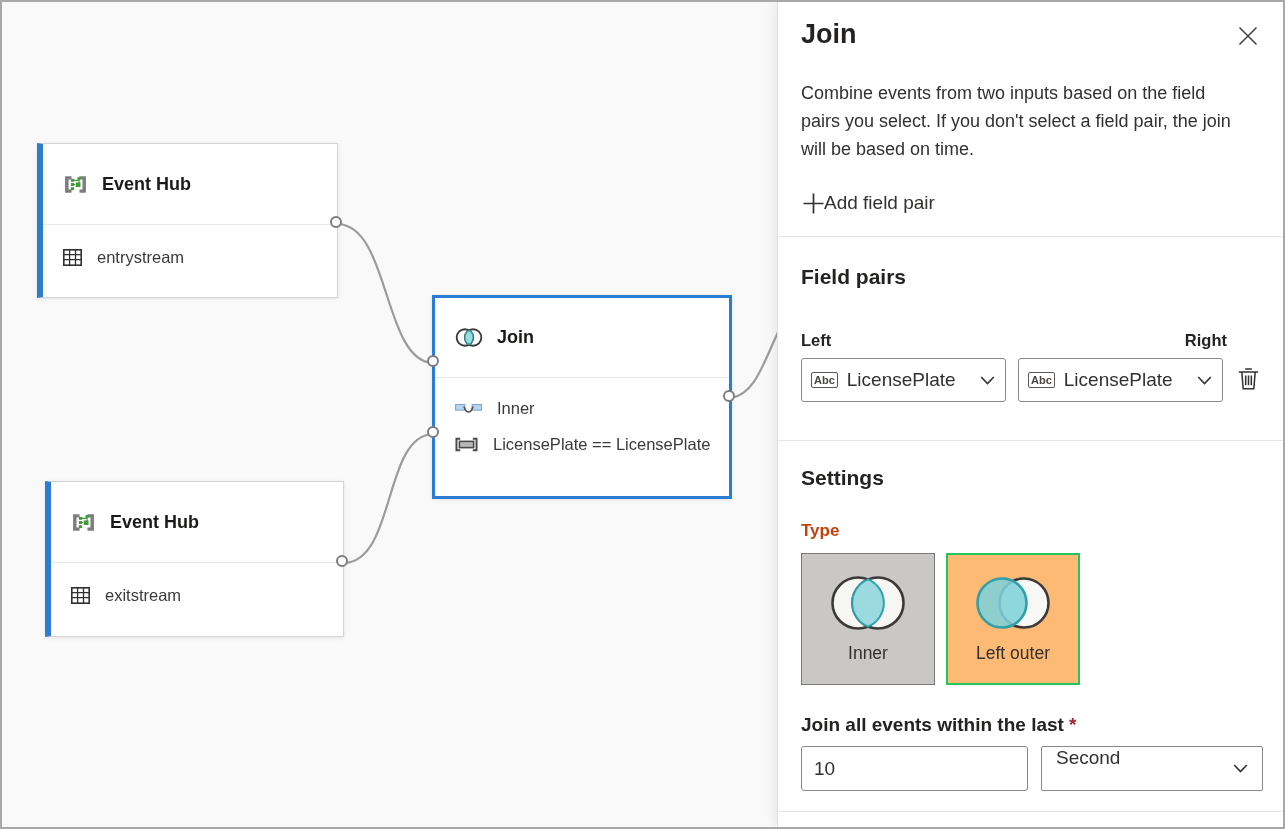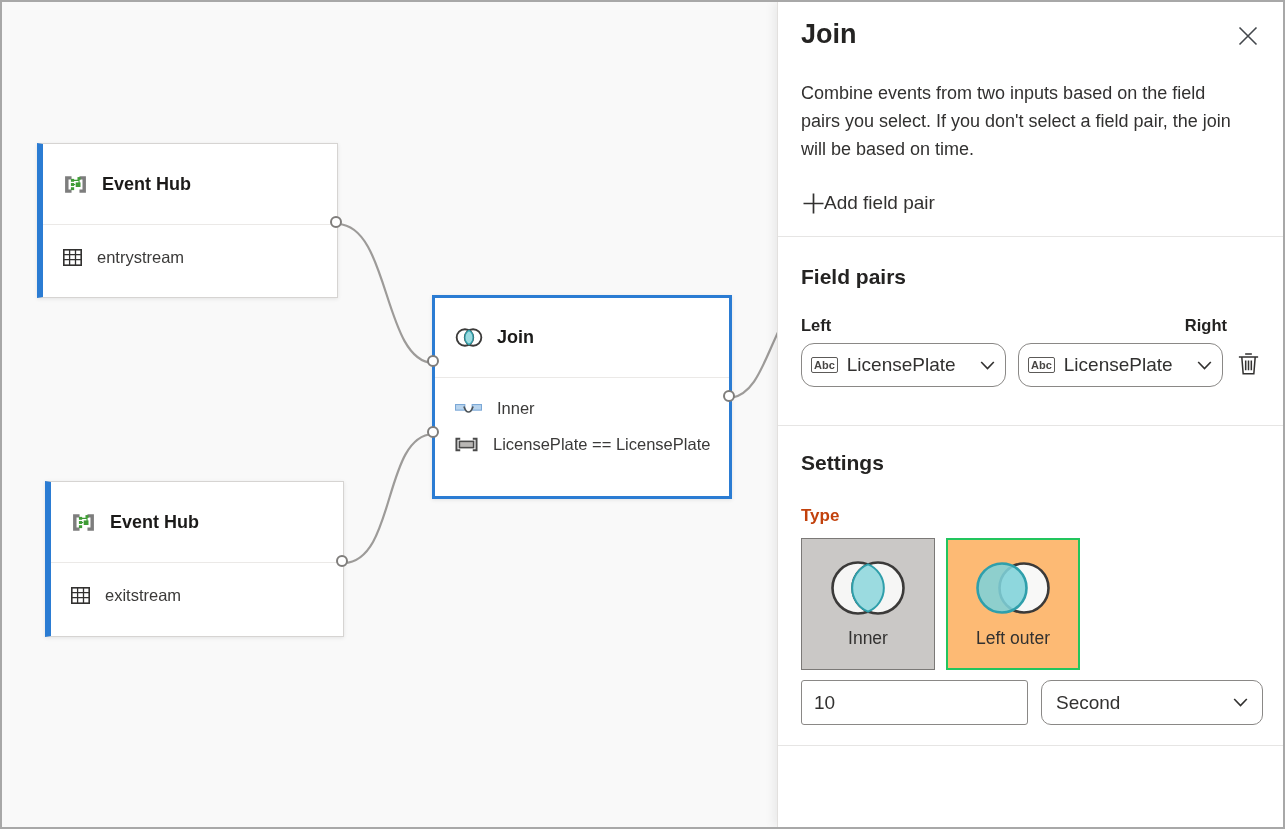--- a/index.html
+++ b/index.html
@@ -49,27 +49,27 @@
   .add-pair {
     margin-top:29px; display:flex; align-items:center; background:none; border:none;
     font-family:inherit; font-size:19px; color:#323130; cursor:pointer; padding:0 0 0 2px;
   }
 
   .divider { height:1px; background:#e6e5e4; margin:22px -20px 0 -23px; }
 
   .section-h { font-size:21px; font-weight:700; color:#242322; }
   .fp-head { margin-top:28px; }
 
-  .fp-labels { display:flex; margin-top:27px; }
+  .fp-labels { display:flex; margin-top:42px; }
   .fp-label { font-size:16.5px; font-weight:700; color:#242322; width:207px; }
   .fp-label + .fp-label { margin-left:12px;text-align:right; }
 
   .fp-row { display:flex; align-items:center; margin-top:8px; }
   .dropdown {
-    width:207px; height:44px; border:1px solid #8a8886; border-radius:13px; background:#fff;
+    width:207px; height:44px; border:1px solid #8a8886; border-radius:3px; background:#fff;
     display:flex; align-items:center; gap:9px; padding:0 10px 0 9px; cursor:pointer;
   }
   .dropdown + .dropdown { margin-left:12px; }
   .dd-value { font-size:19px; color:#323130; flex:1; white-space:nowrap; overflow:hidden; }
   .abc-badge {
     font-size:11px; line-height:14px; color:#484644; border:1.3px solid #5c5a58;
     border-radius:2px; padding:0 2px; font-weight:600; flex:0 0 auto;
   }
   .trash-btn { background:none; border:none; cursor:pointer; margin-left:11px; padding:4px; }
 
@@ -87,22 +87,22 @@
 
   .win-label { margin-top:29px; font-size:19px; font-weight:700; color:#242322; }
   .req { color:#a4262c; margin-left:5px; font-weight:700; }
 
   .win-row { display:flex; gap:13px; margin-top:10px; }
   .num-input {
     width:227px; height:45px; border:1px solid #8a8886; border-radius:3px;
     font-family:inherit; font-size:19px; color:#323130; padding:0 12px; background:#fff;
   }
   .unit-dd {
-    width:222px; height:45px; border:1px solid #8a8886; border-radius:10px; background:#fff;
-    display:flex; align-items:center; justify-content:space-between; padding:0 14px; cursor:pointer;
+    width:222px; height:45px; border:1px solid #8a8886; border-radius:2px; background:#fff;
+    display:flex; justify-content:space-between; padding:0 14px; cursor:pointer;
   }
   .unit-dd .dd-value { flex:0 1 auto; }
   .bottom-divider { margin-top:20px; }
 </style>
 </head>
 <body>
 
 <div class="window">
 
   <div class="canvas">
@@ -290,20 +290,23 @@
         <span class="icon">
           <svg width="80" height="58" viewBox="0 0 80 58">
             <circle cx="51" cy="29" r="24.5" fill="#f8f8f7" stroke="#3b3a39" stroke-width="2.6"></circle>
             <circle cx="29" cy="29" r="24.5" fill="#7ed2d9" fill-opacity="0.88" stroke="#2f9fab" stroke-width="2.6"></circle>
           </svg>
         </span>
         <span class="t-label">Left outer</span>
       </div>
     </div>
 
+    <div class="win-label">
+      <span>Join all events within the last</span><span class="req">*</span>
+    </div>
 
     <div class="win-row">
       <input class="num-input" type="text" value="10" style="">
       <div class="unit-dd">
         <span class="dd-value">Second</span>
         <span class="icon">
           <svg width="15" height="9" viewBox="0 0 15 9">
               <path d="M1.2 1 L7.5 7.6 L13.8 1" fill="none" stroke="#323130" stroke-width="1.6"></path>
             </svg>
         </span>

